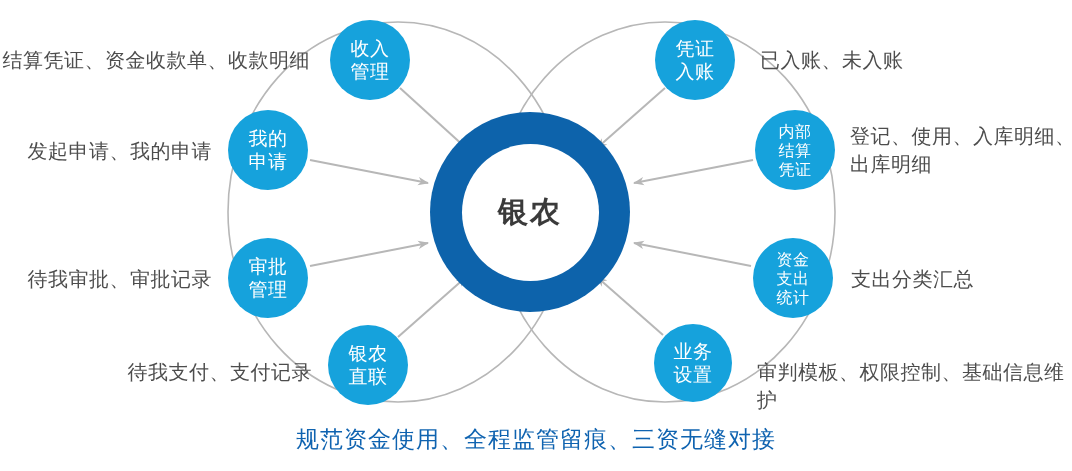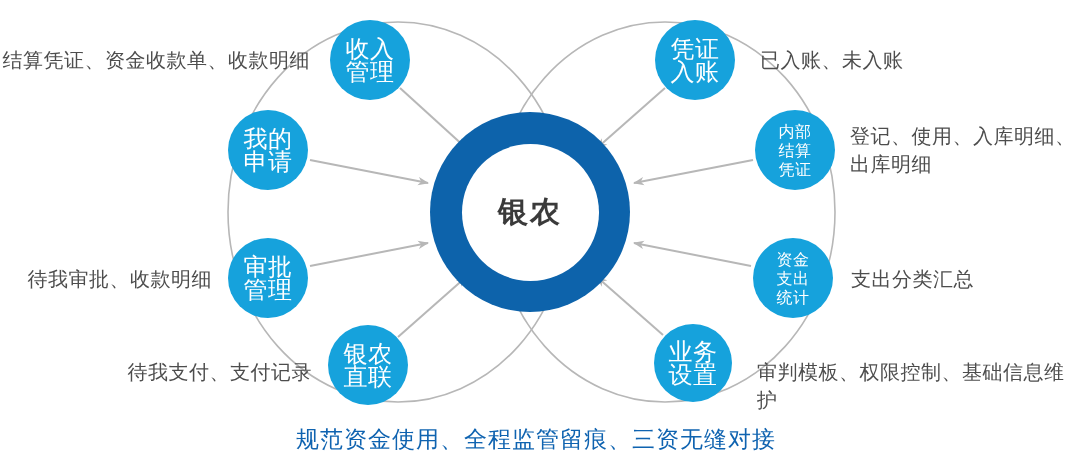--- a/index.html
+++ b/index.html
@@ -38,21 +38,21 @@
 
   .node {
     position: absolute;
     border-radius: 50%;
     background: #16a2dc;
     color: #ffffff;
     display: flex;
     flex-direction: column;
     align-items: center;
     justify-content: center;
-    font-size: 24px;
+    font-size: 19px;
     line-height: 23px;
     font-weight: 400;
     text-align: center;
     letter-spacing: 0.5px;
   }
   .node span { display: block; }
   .node.small-text { font-size: 16px; line-height: 19px; }
 
   .hub {
     position: absolute;
@@ -163,21 +163,22 @@
     <span>支出</span>
     <span>统计</span>
   </div>
 
   <div class="node" style="left:654px;top:324px;width:78px;height:78px;">
     <span>业务</span>
     <span>设置</span>
   </div>
 
   <div class="side-label left-side" style="left:0px;top:46px;width:310px;">结算凭证、资金收款单、收款明细</div>
-  <div class="side-label left-side" style="left:0px;top:265px;width:212px;">待我审批、收款明细</div>
+  <div class="side-label left-side" style="left:0px;top:137px;width:212px;">发起申请、我的申请</div>
+  <div class="side-label left-side" style="left:0px;top:265px;width:212px;">待我审批、审批记录</div>
   <div class="side-label left-side" style="left:0px;top:358px;width:312px;">待我支付、支付记录</div>
 
   <div class="side-label right-side" style="left:760px;top:46px;width:300px;">已入账、未入账</div>
   <div class="side-label right-side" style="left:850px;top:122px;width:230px;">登记、使用、入库明细、
 出库明细</div>
   <div class="side-label right-side" style="left:851px;top:265px;width:220px;">支出分类汇总</div>
   <div class="side-label right-side" style="left:757px;top:358px;width:320px;">审判模板、权限控制、基础信息维护</div>
 
   <div class="caption">规范资金使用、全程监管留痕、三资无缝对接</div>
 

